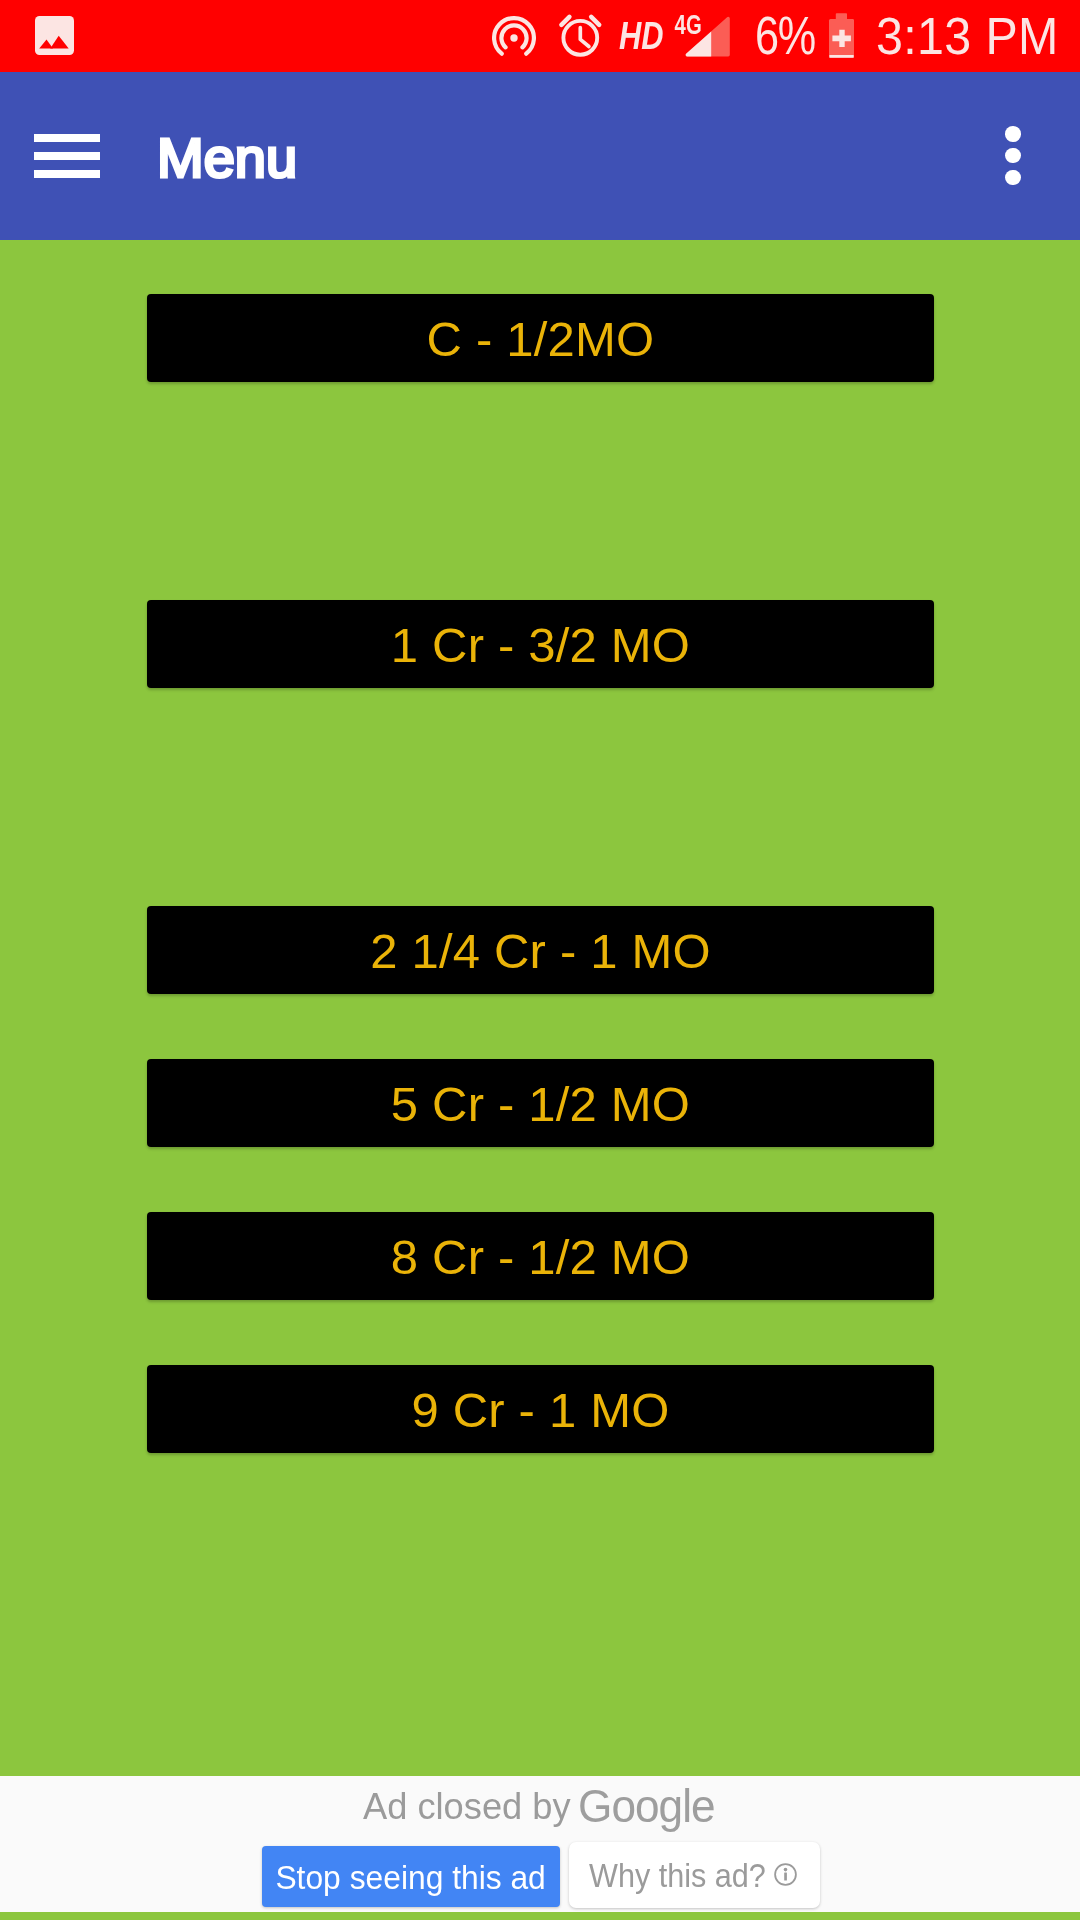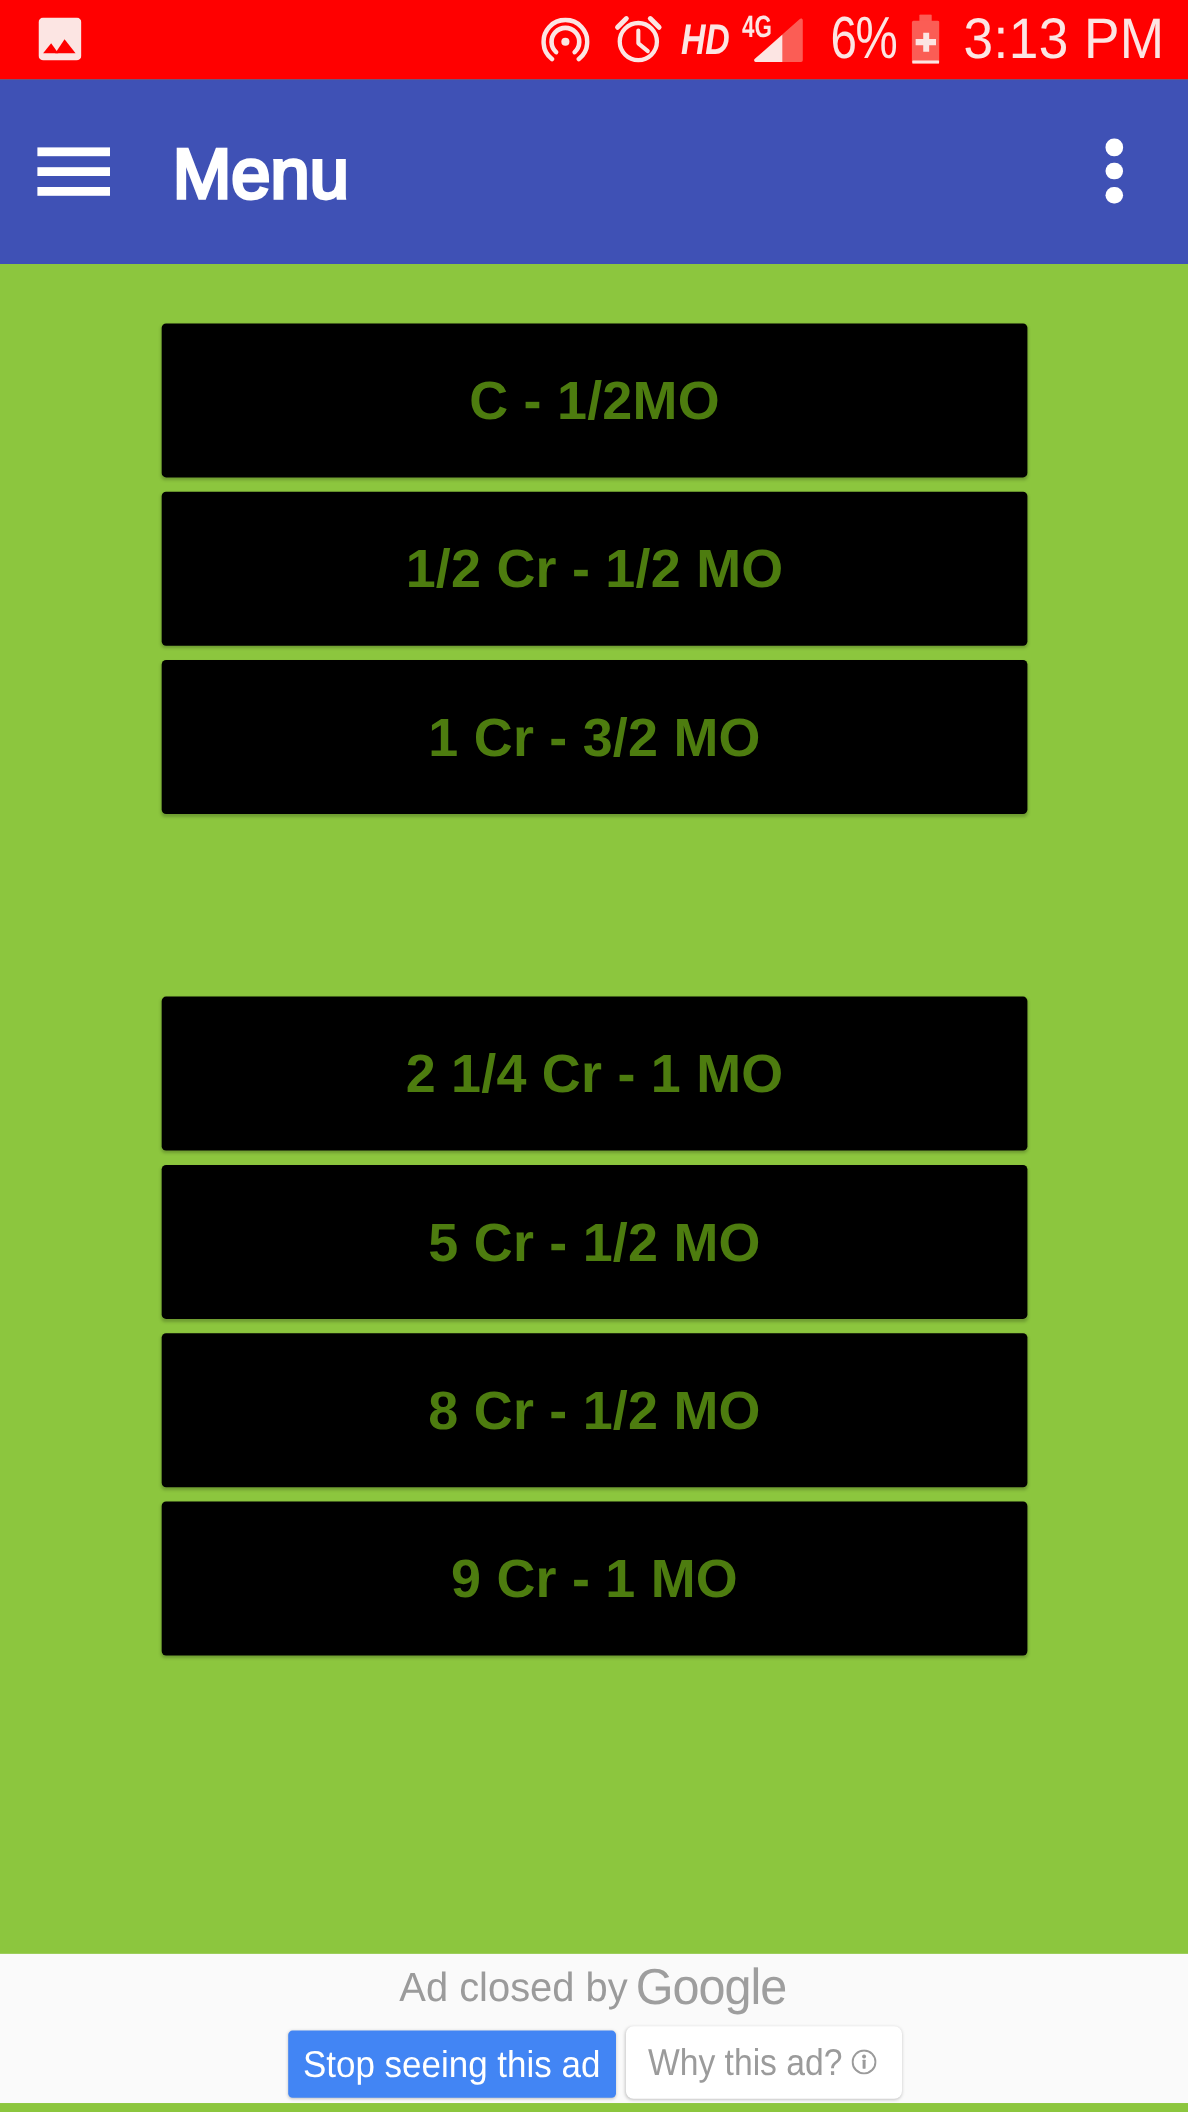--- a/index.html
+++ b/index.html
@@ -25,32 +25,32 @@
            transform:scaleX(0.93);transform-origin:left center;}
 
   
   #appbar{position:absolute;left:0;top:72px;width:1080px;height:168px;background:#3F51B5;z-index:5;}
   #hamburger{position:absolute;left:34px;top:62px;width:66px;height:44px;}
   #hamburger i{position:absolute;left:0;width:66px;height:8px;background:#FFFFFF;display:block;}
   #hamburger i:nth-child(1){top:0px;}
   #hamburger i:nth-child(2){top:18px;}
   #hamburger i:nth-child(3){top:36px;}
   #apptitle{position:absolute;left:157px;top:44px;height:84px;line-height:84px;
-            font-size:64px;color:#FFFFFF;font-weight:400;letter-spacing:0px;white-space:nowrap;
+            font-size:56px;color:#FFFFFF;font-weight:400;letter-spacing:0px;white-space:nowrap;
             -webkit-text-stroke:3.2px #FFFFFF;}
   #overflow{position:absolute;left:1005px;top:54px;width:16px;height:60px;}
   #overflow b{position:absolute;left:0;width:15.5px;height:15.5px;border-radius:50%;background:#FFFFFF;display:block;}
   #overflow b:nth-child(1){top:0px;}
   #overflow b:nth-child(2){top:21.8px;}
   #overflow b:nth-child(3){top:43.7px;}
 
   
   #content{position:absolute;left:0;top:240px;width:1080px;height:1536px;background:#8CC63E;z-index:1;}
-  .mbtn{position:absolute;left:147px;width:787px;height:140px;background:#000000;
-        border-radius:4px;color:#4d7c0f;font-size:49px;font-weight:bold;
+  .mbtn{position:absolute;left:147px;width:787px;height:88px;background:#000000;
+        border-radius:4px;color:#eab308;font-size:49px;font-weight:normal;
         display:flex;align-items:center;justify-content:center;
         letter-spacing:0.2px;white-space:nowrap;line-height:1;padding-top:3px;
         box-sizing:border-box;
         box-shadow:0 2px 3px rgba(0,0,0,0.22);}
 
   
   #adbar{position:absolute;left:0;top:1776px;width:1080px;height:136px;background:#FAFAFA;}
   #adtext{position:absolute;left:363px;top:1783px;width:400px;text-align:left;
           font-size:37px;color:#9B9B9B;line-height:40px;white-space:nowrap;}
   #adtext .adct{display:inline-block;transform:scaleX(0.98);transform-origin:left center;}
@@ -129,21 +129,20 @@
     <div id="apptitle">Menu</div>
     <div id="overflow">
         <b></b>
         <b></b>
         <b></b>
       </div>
   </div>
 
   <div id="content">
     <div class="mbtn" style="top:54px">C - 1/2MO</div>
-    <div class="mbtn" style="top:207px">1/2 Cr - 1/2 MO</div>
     <div class="mbtn" style="top:360px">1 Cr - 3/2 MO</div>
     <div class="mbtn" style="top:666px">2 1/4 Cr - 1 MO</div>
     <div class="mbtn" style="top:819px">5 Cr - 1/2 MO</div>
     <div class="mbtn" style="top:972px">8 Cr - 1/2 MO</div>
     <div class="mbtn" style="top:1125px">9 Cr - 1 MO</div>
   </div>
 
   <div id="adbar"></div>
   <div id="adtext"><span class="adct">Ad closed by</span><span class="gbrand">Google</span></div>
   <div id="stopad">

